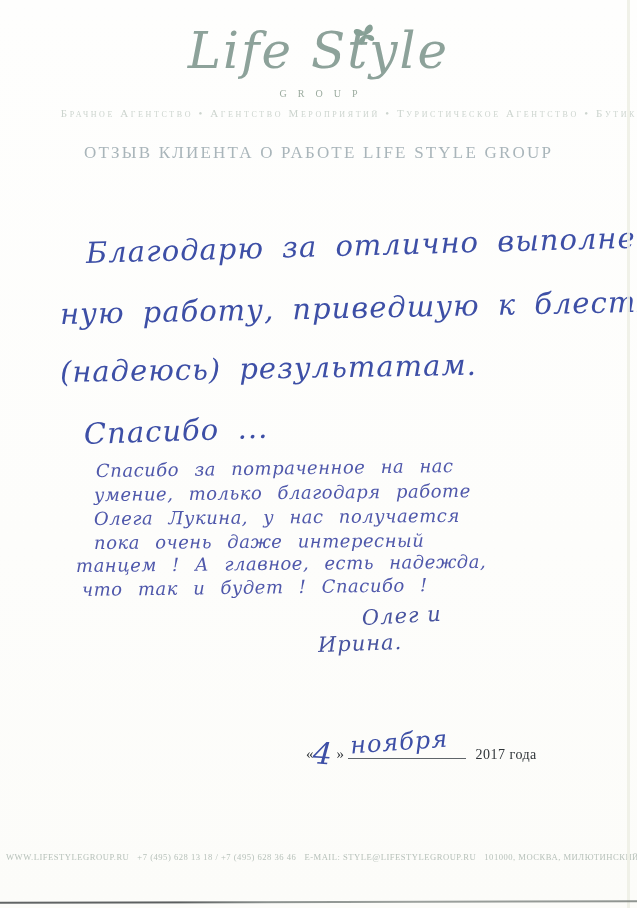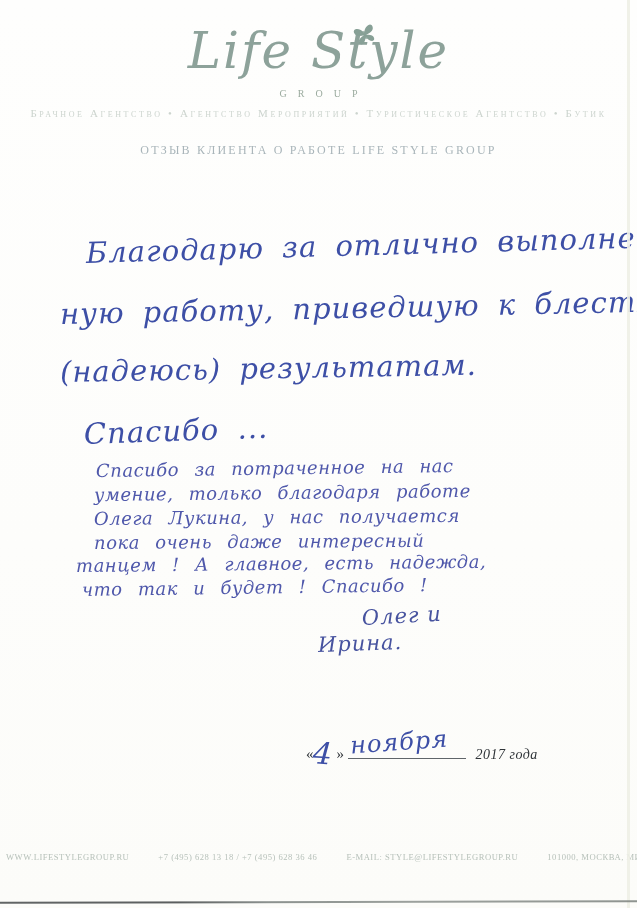--- a/index.html
+++ b/index.html
@@ -16,27 +16,27 @@
     font-family:"DejaVu Serif", serif;font-style:italic;
     font-size:50px;line-height:66px;letter-spacing:2px;
     color:#8da29a;
     margin-top:8px;
   }
   .butterfly{position:absolute;top:12px;left:352px;width:26px;height:26px;color:#87a096;transform:rotate(-18deg);}
   .logo-group{
     margin-top:4px;font-size:10px;letter-spacing:11px;color:#9bab9f;text-indent:11px;
   }
   .services{
-    position:absolute;top:107px;left:0;right:0;text-align:center;
+    position:absolute;top:107px;left:0;right:0;text-align:right;
     font-variant:small-caps;font-size:11px;letter-spacing:2.6px;
     color:#ccd4ce;white-space:nowrap;
   }
   .doc-title{
     position:absolute;top:143px;left:0;right:0;text-align:center;
-    font-size:12px;letter-spacing:2.2px;color:#a9b5ba;white-space:nowrap;
+    font-size:17px;letter-spacing:2.2px;color:#a9b5ba;white-space:nowrap;
   }
   
   .hw{
     position:absolute;white-space:nowrap;
     font-family:"DejaVu Serif", serif;font-style:italic;
     color:#3d4fa6;transform-origin:left center;
   }
   .hw-big{font-size:29px;letter-spacing:1px;word-spacing:8px;}
   .hw-small{font-size:18px;letter-spacing:0.5px;word-spacing:9px;color:#4f58ab;}
   .hw-sig{font-size:21px;letter-spacing:1px;color:#47539f;}
@@ -50,25 +50,25 @@
   }
   .blank-line{
     position:relative;display:inline-block;width:118px;height:14px;
     border-bottom:1.4px solid #5f6569;margin:0 6px 0 4px;vertical-align:baseline;
   }
   .hw-month{
     position:absolute;left:2px;top:-16px;white-space:nowrap;
     font-family:"DejaVu Serif", serif;font-style:italic;
     font-size:24px;color:#3d4fa6;transform:rotate(-4deg);letter-spacing:1px;
   }
-  .year{font-size:14px;color:#2f3438;letter-spacing:0.5px;font-style:italic;}
+  .year{font-size:14px;color:#2f3438;letter-spacing:0.5px;}
   
   .footer{
     position:absolute;top:852px;left:6px;right:4px;
-    display:flex;gap:29px;align-items:baseline;white-space:nowrap;
+    display:flex;gap:8px;align-items:baseline;white-space:nowrap;
     font-variant:small-caps;font-size:8.6px;letter-spacing:0.5px;color:#b7c1ba;
   }
   .scan-bottom{
     position:absolute;left:0;right:0;bottom:5px;height:2px;
     background:linear-gradient(to right,#474b4c 0%,#3f4344 28%,#787f7c 42%,#8b918d 65%,#7c827e 100%);
     opacity:0.85;transform:rotate(-0.12deg);
   }
   .scan-right{
     position:absolute;top:0;bottom:0;right:7px;width:3px;
     background:#eef0e6;opacity:0.9;

